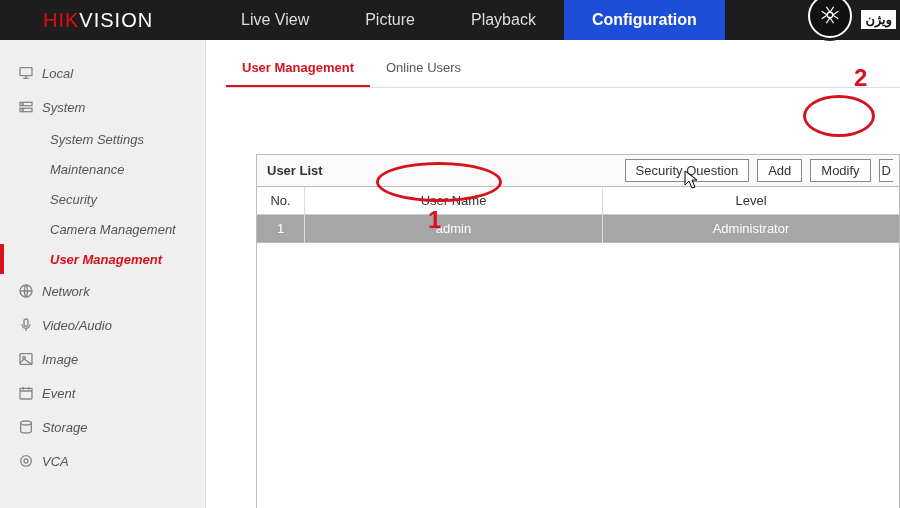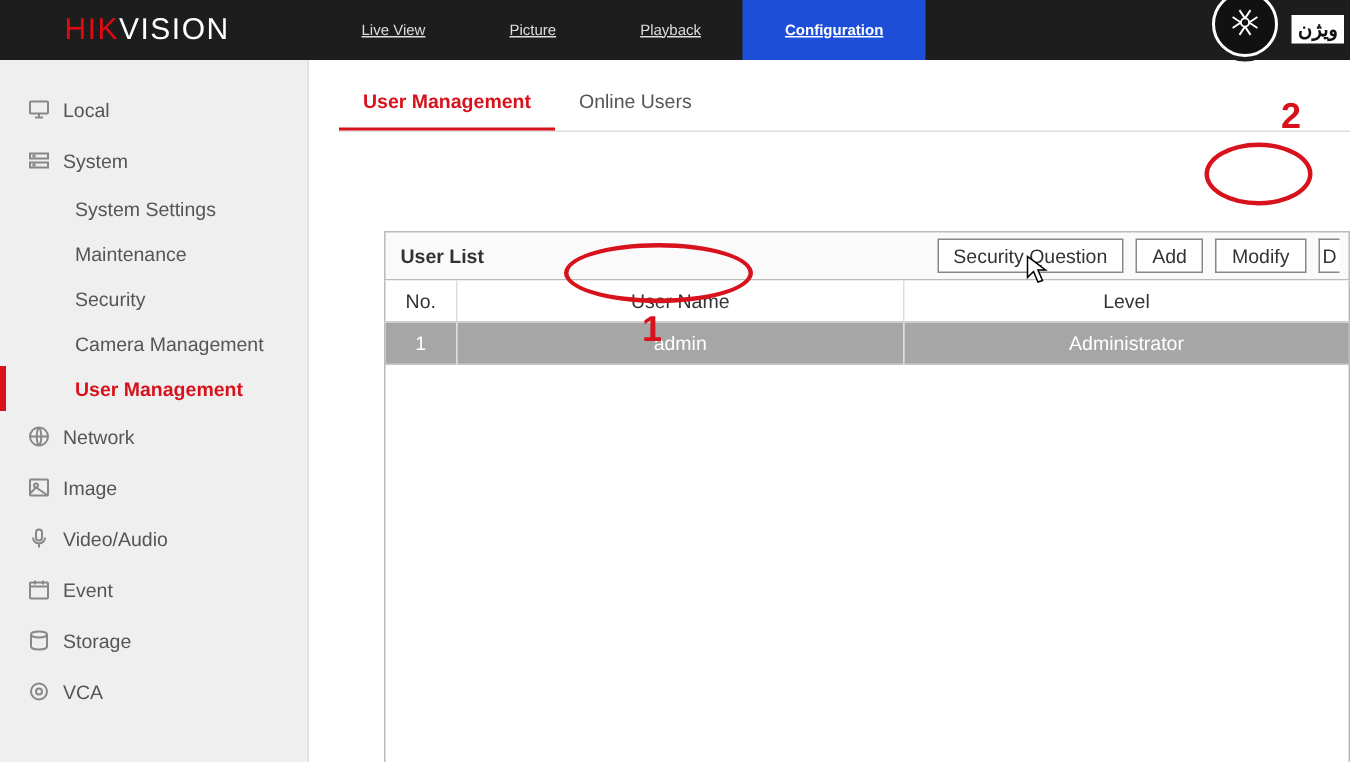--- a/index.html
+++ b/index.html
@@ -29,26 +29,25 @@
     font-size: 20px;
     letter-spacing: 1px;
     padding-left: 16px;
     width: 186px;
     margin-left: 27px;
   }
   .brand .hik { color: #e50914; }
   .nav-items { display: flex; height: 100%; }
   .nav-item {
     color: #ddd;
-    font-size: 10px;
+    font-size: 16px;
     padding: 0 28px;
     display: flex;
     align-items: center;
     cursor: pointer;
-    text-decoration: underline;
   }
   .nav-item.active {
     background: #1d4ed8;
     color: #fff;
     font-weight: bold;
   }
   .corner-badge {
     position: absolute;
     top: -6px;
     right: 48px;
@@ -72,20 +71,21 @@
     padding:2px 4px;
   }
 
   
   .layout { display: flex; height: calc(100% - 40px); }
   .sidebar {
     width: 235px;
     background: #efefef;
     border-right: 1px solid #ddd;
     padding-top: 16px;
+    font-style: italic;
   }
   .s-item {
     display: flex;
     align-items: center;
     height: 34px;
     padding-left: 18px;
     color: #555;
     cursor: pointer;
     position: relative;
     font-size: 13px;
@@ -285,35 +285,35 @@
           <svg width="16" height="16" viewBox="0 0 24 24" fill="none" stroke="#888" stroke-width="2">
             <circle cx="12" cy="12" r="9"></circle>
             <path d="M3 12h18M12 3c3 3 3 15 0 18M12 3c-3 3-3 15 0 18"></path>
           </svg>
         </span>
       <span>Network</span>
     </div>
     <div class="s-item">
       <span class="ic">
           <svg width="16" height="16" viewBox="0 0 24 24" fill="none" stroke="#888" stroke-width="2">
+            <rect x="9" y="3" width="6" height="11" rx="3"></rect>
+            <path d="M6 11a6 6 0 0012 0M12 17v4"></path>
+          </svg>
+        </span>
+      <span>Video/Audio</span>
+    </div>
+    <div class="s-item">
+      <span class="ic">
+          <svg width="16" height="16" viewBox="0 0 24 24" fill="none" stroke="#888" stroke-width="2">
             <rect x="3" y="4" width="18" height="16" rx="1"></rect>
             <circle cx="9" cy="10" r="2"></circle>
             <path d="M3 18l6-6 12 8"></path>
           </svg>
         </span>
       <span>Image</span>
-    </div>
-    <div class="s-item">
-      <span class="ic">
-          <svg width="16" height="16" viewBox="0 0 24 24" fill="none" stroke="#888" stroke-width="2">
-            <rect x="9" y="3" width="6" height="11" rx="3"></rect>
-            <path d="M6 11a6 6 0 0012 0M12 17v4"></path>
-          </svg>
-        </span>
-      <span>Video/Audio</span>
     </div>
     <div class="s-item">
       <span class="ic">
           <svg width="16" height="16" viewBox="0 0 24 24" fill="none" stroke="#888" stroke-width="2">
             <rect x="3" y="5" width="18" height="16" rx="1"></rect>
             <path d="M3 9h18M8 3v4M16 3v4"></path>
           </svg>
         </span>
       <span>Event</span>
     </div>

